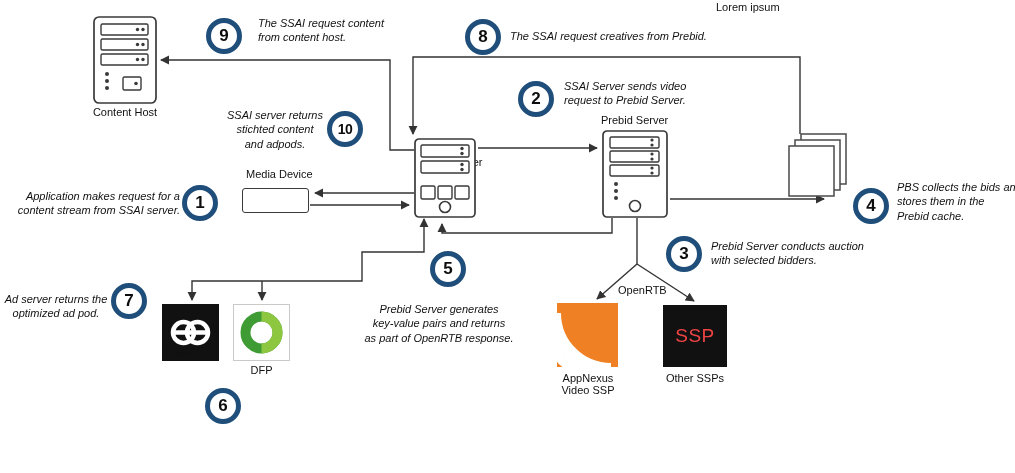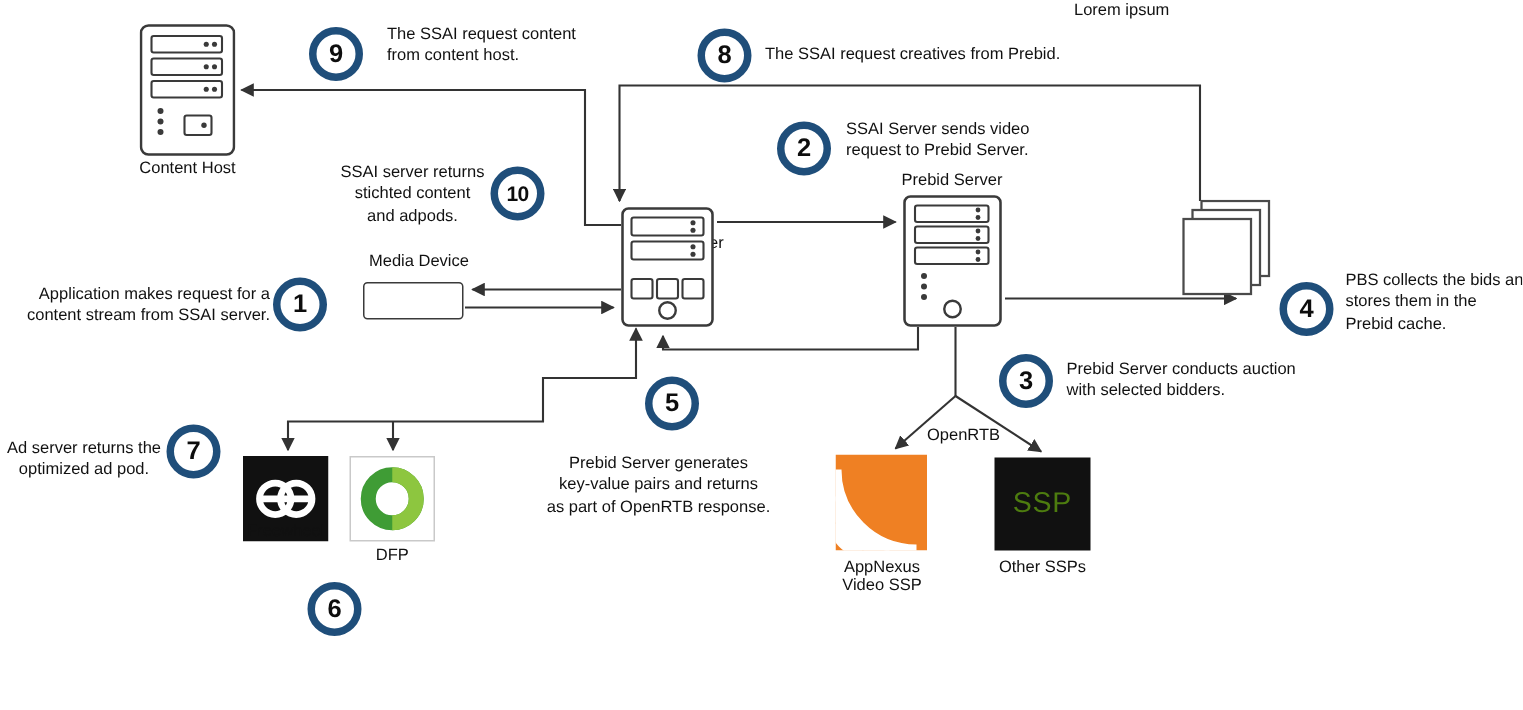--- a/index.html
+++ b/index.html
@@ -1,20 +1,20 @@
 <!DOCTYPE html>
 <html style="--accent: #1f4e7a; --ink: #3a3a3a; --wire: #333333; --appnexus_orange: #ef8023; --dfp_green_dark: #3f9c35; --dfp_green_light: #8dc63f; --logo_black: #111111;"><head>
 <meta charset="utf-8">
 <style>
   html,body{margin:0;padding:0;background:#fff;}
   .canvas{position:relative;width:1015px;height:473px;background:#fff;overflow:hidden;
           font-family:"Liberation Sans",sans-serif;color:#111;}
   .wires{position:absolute;left:0;top:0;width:1015px;height:473px;}
   .wires path{stroke:var(--wire);stroke-width:1.4;fill:none;}
-  .t{position:absolute;font-size:11px;line-height:1.3;white-space:pre-line;}
+  .t{position:absolute;font-size:11px;line-height:1.3;white-space:pre-line;font-style:italic;}
   .c{text-align:center;}
   .label{position:absolute;font-size:11px;white-space:pre-line;}
   .badge{position:absolute;width:26px;height:26px;border:5px solid var(--accent);border-radius:50%;
          background:#fff;display:flex;align-items:center;justify-content:center;
          font-weight:bold;font-size:17px;color:#0d0d0d;}
   .badge.sm{font-size:14px;letter-spacing:-0.5px;}
   .node{position:absolute;}
   .srv .box{fill:#fff;stroke:var(--ink);stroke-width:1.7;}
   .srv .slot{fill:#fff;stroke:var(--ink);stroke-width:1.4;}
   .srv .dot{fill:var(--ink);}
@@ -24,21 +24,21 @@
             border-radius:3px;background:#fff;}
   .fw-bg{fill:var(--logo_black);}
   .fw-ring{fill:none;stroke:#fff;stroke-width:4.5;}
   .fw-bar{stroke:#fff;stroke-width:4.5;}
   .dfp-wrap{border:1px solid #c9c9c9;background:#fff;box-sizing:border-box;}
   .dfp-dark{fill:none;stroke:var(--dfp_green_dark);stroke-width:10;}
   .dfp-light{fill:none;stroke:var(--dfp_green_light);stroke-width:10;}
   .anx-bg{fill:var(--appnexus_orange);}
   .anx-arc{fill:none;stroke:#fff;stroke-width:8;}
   .ssp-box{position:absolute;display:flex;align-items:center;justify-content:center;
-           background:var(--logo_black);color:#4d7c0f;font-size:19px;letter-spacing:.5px;}
+           background:var(--logo_black);color:#ef4444;font-size:19px;letter-spacing:.5px;}
 </style>
 </head>
 <body>
 
 <div class="canvas">
 
   <svg class="wires" viewBox="0 0 1015 473">
     <defs>
       <marker id="ah" viewBox="0 0 10 10" refX="9" refY="5" markerWidth="6.5" markerHeight="6.5" orient="auto-start-reverse">
         <path d="M0,0 L10,5 L0,10 Z" style="fill:var(--wire);stroke:none"></path>

